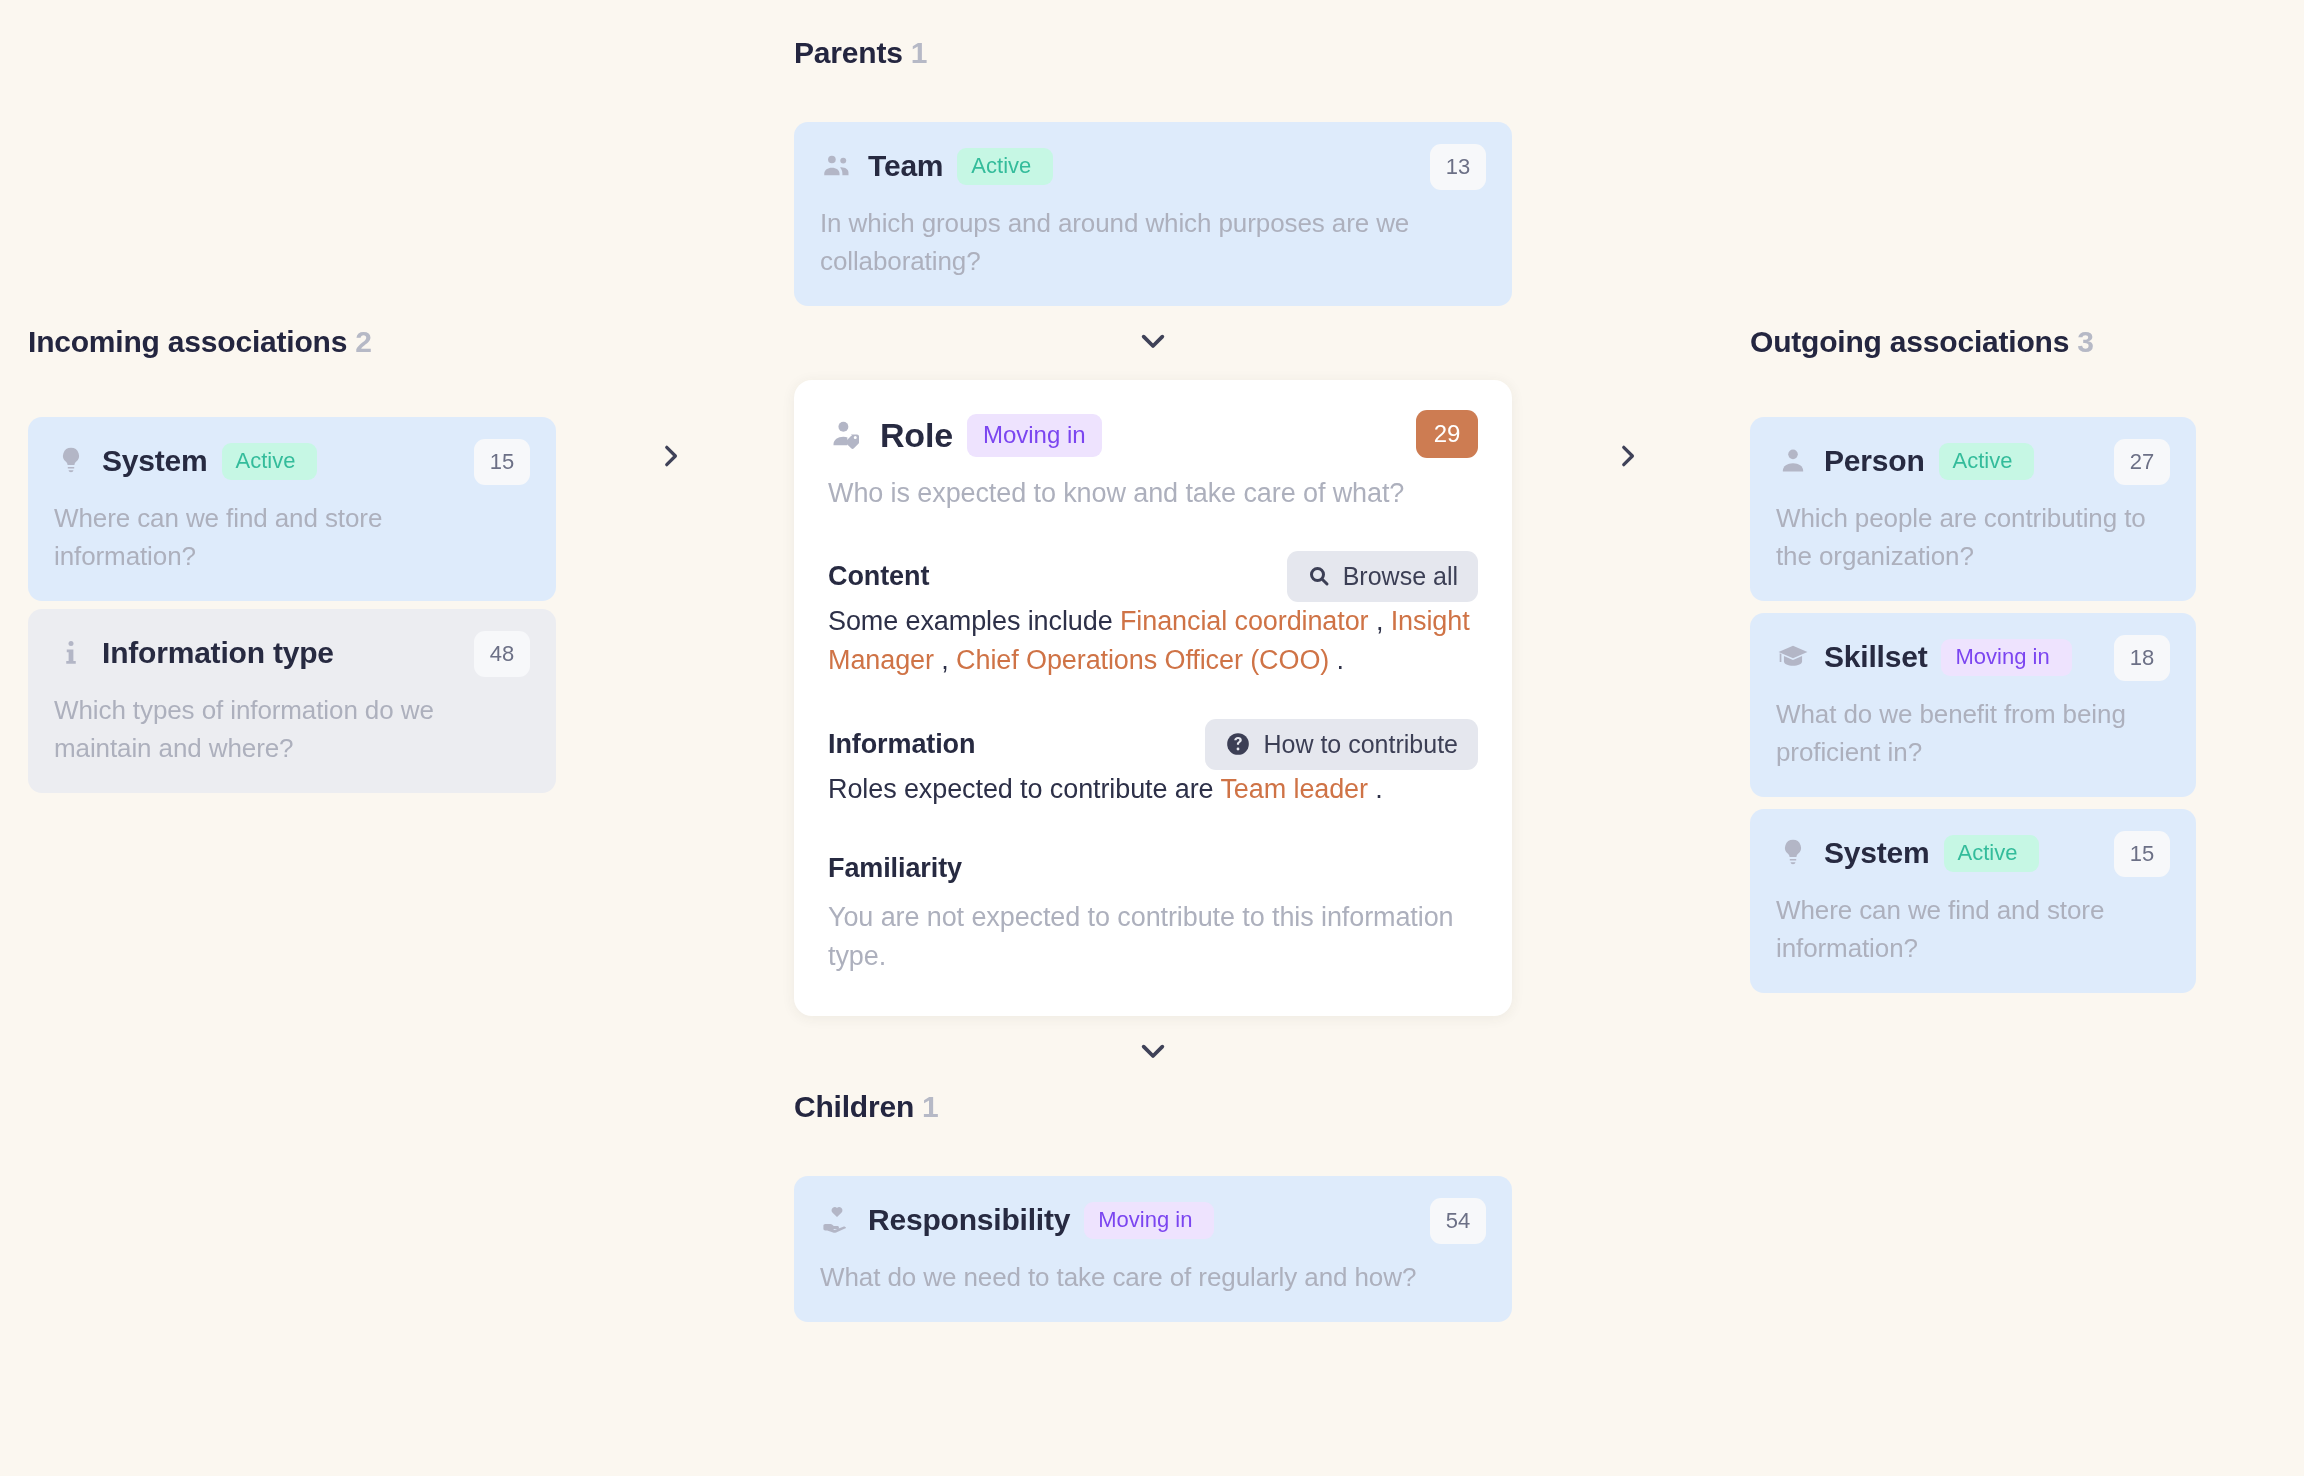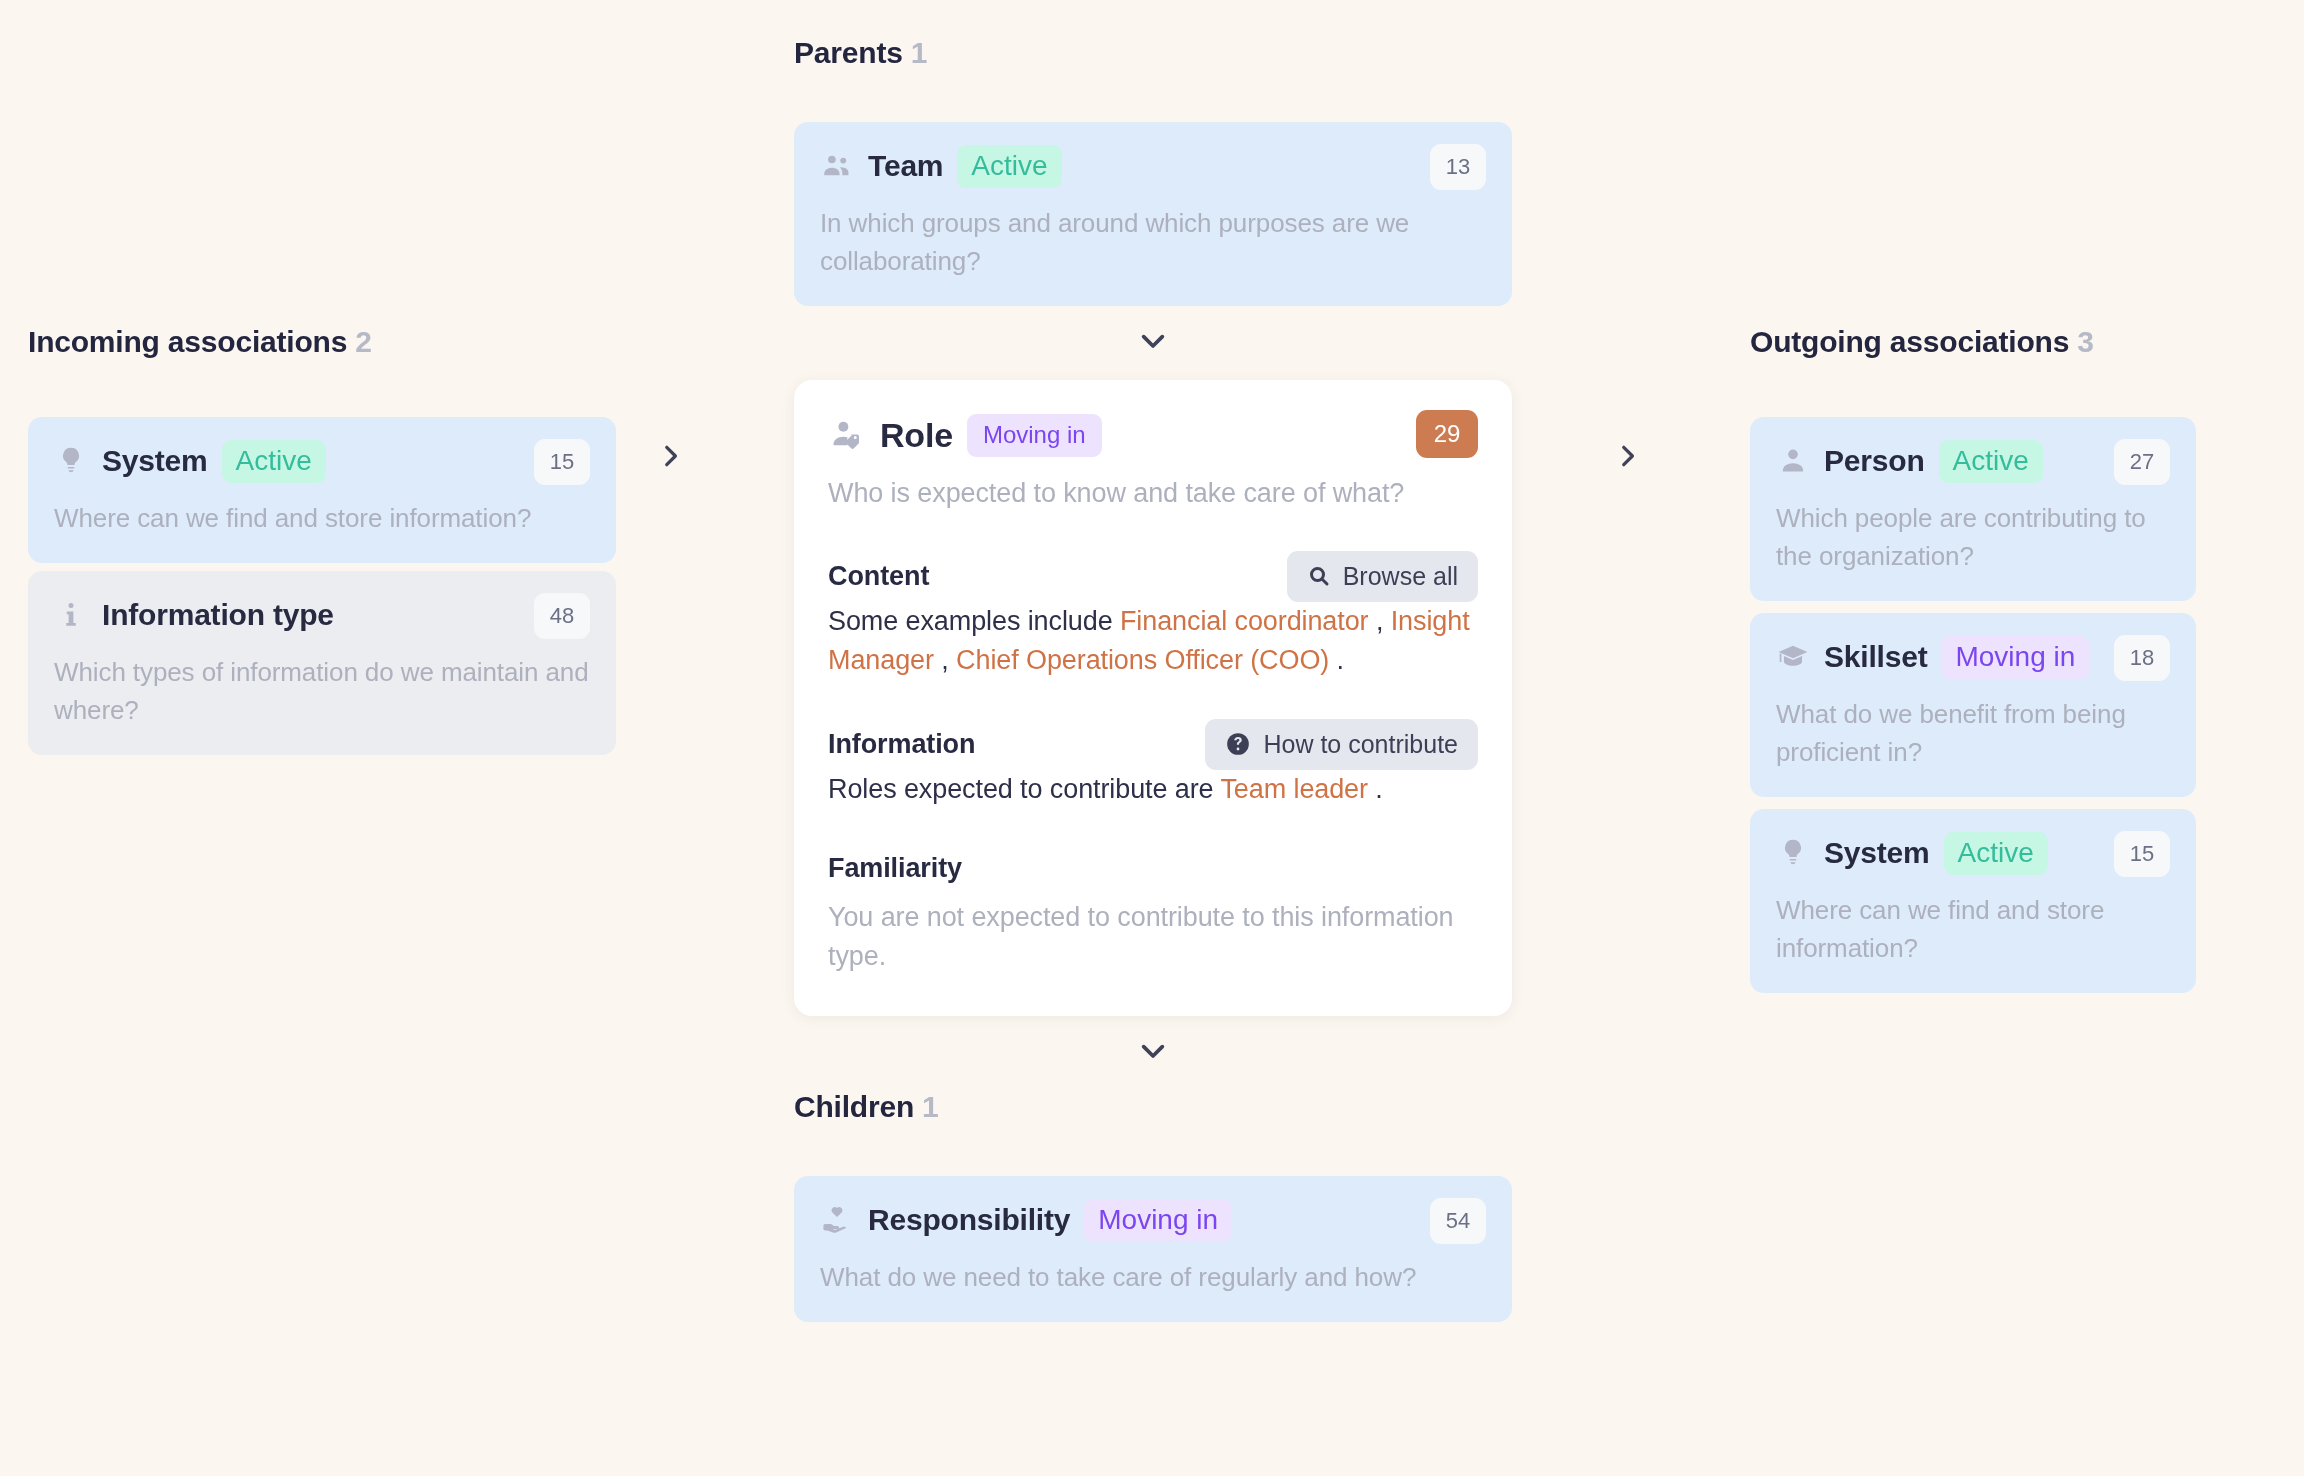--- a/index.html
+++ b/index.html
@@ -58,23 +58,23 @@
   }
   .card-icon svg { display: block; }
   .card-title {
     font-size: 30px;
     font-weight: 700;
     color: #272A41;
     letter-spacing: -0.2px;
     white-space: nowrap;
   }
   .badge {
-    font-size: 28px;
+    font-size: 22px;
     border-radius: 9px;
-    padding: 7px 14px 8px 14px;
+    padding: 7px 22px 8px 14px;
     white-space: nowrap;
     line-height: 1;
   }
   .badge.active  { background: #C6F7E4; color: #34BC9B; }
   .badge.moving  { background: #EEE3FE; color: #7B45F0; }
 
   .count-chip {
     position: absolute;
     top: 22px;
     right: 26px;
@@ -100,21 +100,21 @@
     line-height: 38px;
     color: #ADB0BD;
     letter-spacing: -0.1px;
   }
 
   
   .left-col {
     position: absolute;
     left: 28px;
     top: 325px;
-    width: 588px;
+    width: 528px;
   }
   .left-col .cards { margin-top: 58px; display: flex; flex-direction: column; gap: 8px; }
 
   
   .right-col {
     position: absolute;
     left: 1750px;
     top: 325px;
     width: 446px;
   }

